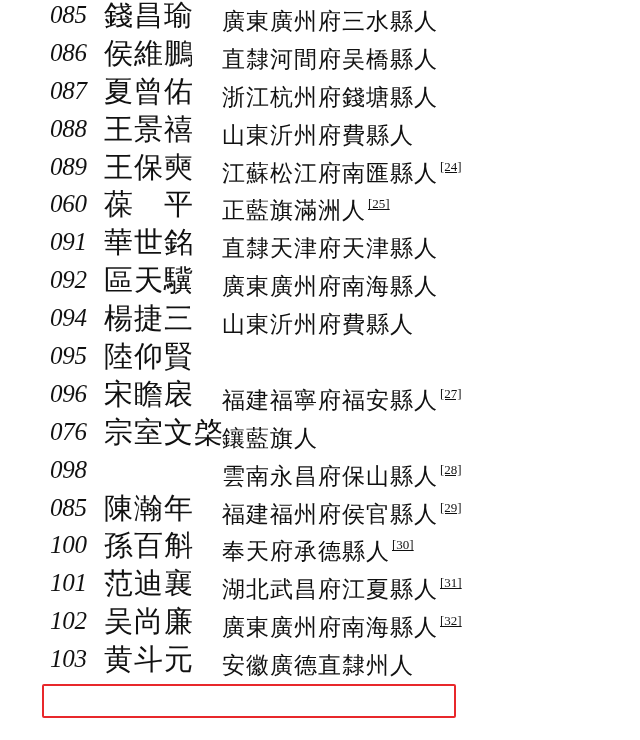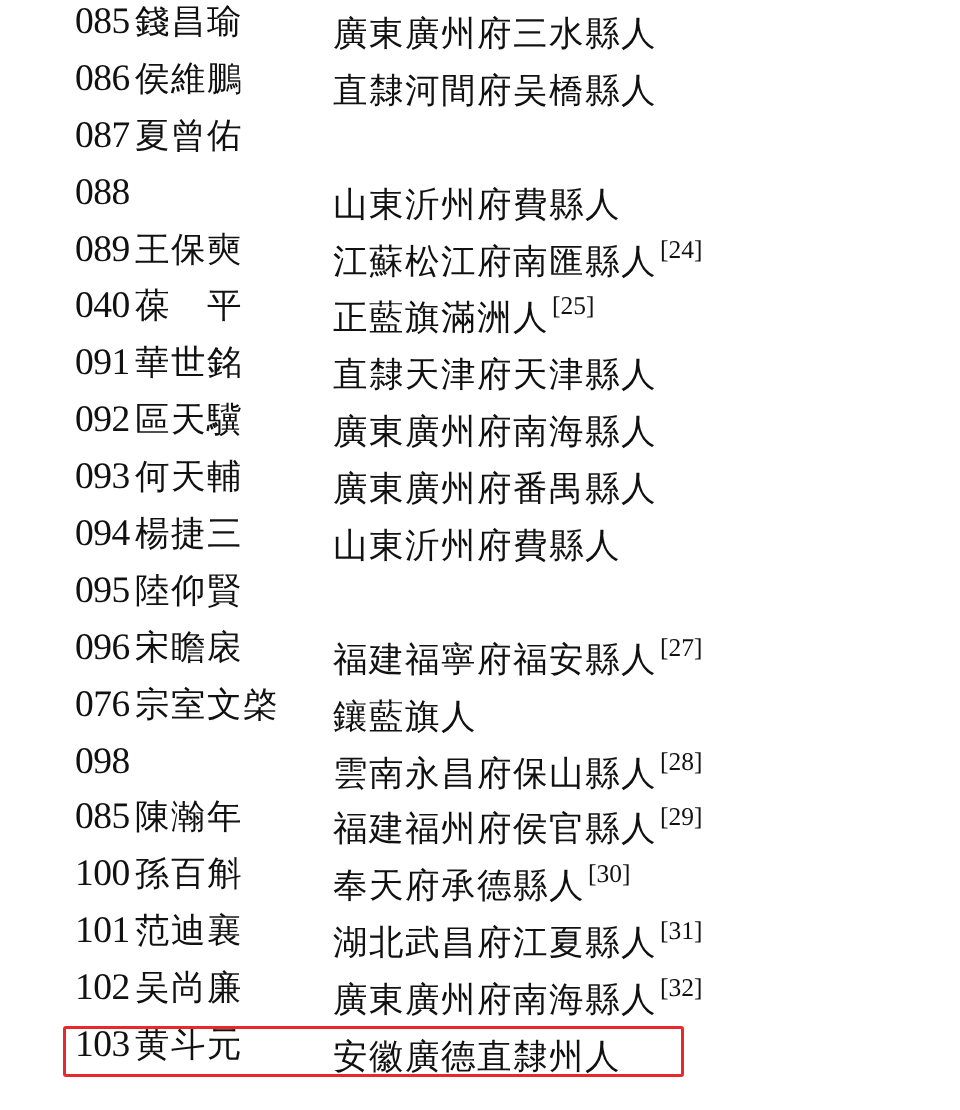--- a/index.html
+++ b/index.html
@@ -27,41 +27,43 @@
       line-height: 30px;
       white-space: nowrap;
     }
     .num {
       position: absolute;
       left: 0;
       top: 0;
       font-family: "Liberation Serif", "DejaVu Serif", serif;
       font-size: 25px;
       letter-spacing: -0.3px;
+      font-style: italic;
     }
     .name {
       position: absolute;
-      left: 40px;
+      left: 54px;
       top: 0;
-      font-size: 23px;
+      font-size: 29px;
       letter-spacing: 1px;
     }
     .origin {
       position: absolute;
       left: 172px;
       top: 0;
       font-size: 23px;
       letter-spacing: 1px;
     }
     .note {
       font-family: "Liberation Serif", "DejaVu Serif", serif;
-      font-size: 17px;
+      font-size: 13px;
       vertical-align: 10px;
       margin-left: 2px;
       letter-spacing: 0;
+      text-decoration: underline;
     }
     .highlight-box {
       position: absolute;
       left: 42px;
       top: 684px;
       width: 410px;
       height: 30px;
       border: 2px solid #e8282b;
       border-radius: 2px;
       pointer-events: none;
@@ -77,49 +79,46 @@
     <span class="origin"><span>廣東廣州府三水縣人</span><span class="note"></span></span>
   </div>
   <div class="row">
     <span class="num">086</span>
     <span class="name">侯維鵬</span>
     <span class="origin"><span>直隸河間府吴橋縣人</span><span class="note"></span></span>
   </div>
   <div class="row">
     <span class="num">087</span>
     <span class="name">夏曾佑</span>
+    <span class="origin"><span>浙江杭州府錢塘縣人</span><span class="note"></span></span>
   </div>
   <div class="row">
     <span class="num">088</span>
+    <span class="name">王景禧</span>
     <span class="origin"><span>山東沂州府費縣人</span><span class="note"></span></span>
   </div>
   <div class="row">
     <span class="num">089</span>
     <span class="name">王保奭</span>
     <span class="origin"><span>江蘇松江府南匯縣人</span><span class="note">[24]</span></span>
   </div>
   <div class="row">
-    <span class="num">040</span>
+    <span class="num">060</span>
     <span class="name">葆　平</span>
     <span class="origin"><span>正藍旗滿洲人</span><span class="note">[25]</span></span>
   </div>
   <div class="row">
     <span class="num">091</span>
     <span class="name">華世銘</span>
     <span class="origin"><span>直隸天津府天津縣人</span><span class="note"></span></span>
   </div>
   <div class="row">
     <span class="num">092</span>
     <span class="name">區天驥</span>
     <span class="origin"><span>廣東廣州府南海縣人</span><span class="note"></span></span>
-  </div>
-  <div class="row">
-    <span class="num">093</span>
-    <span class="name">何天輔</span>
-    <span class="origin"><span>廣東廣州府番禺縣人</span><span class="note"></span></span>
   </div>
   <div class="row">
     <span class="num">094</span>
     <span class="name">楊捷三</span>
     <span class="origin"><span>山東沂州府費縣人</span><span class="note"></span></span>
   </div>
   <div class="row">
     <span class="num">095</span>
     <span class="name">陸仰賢</span>
   </div>

